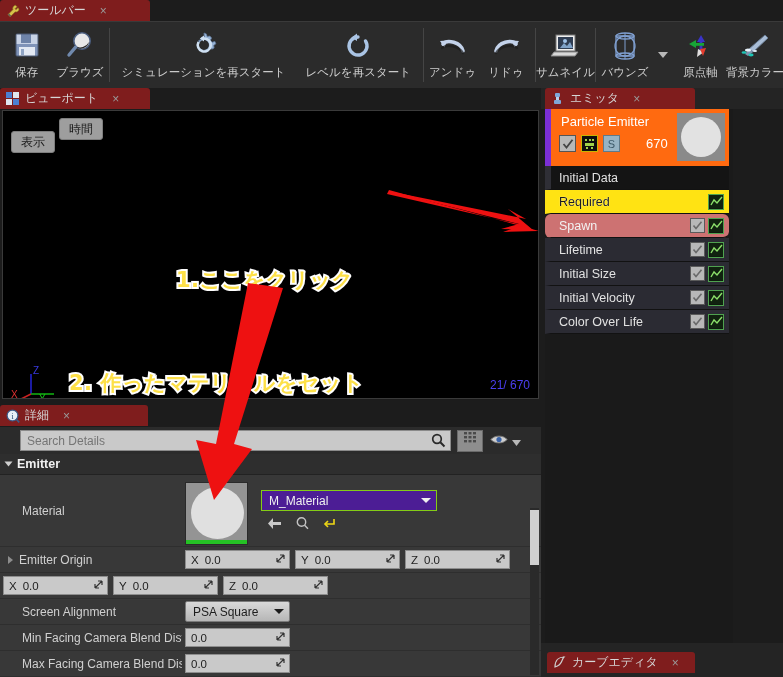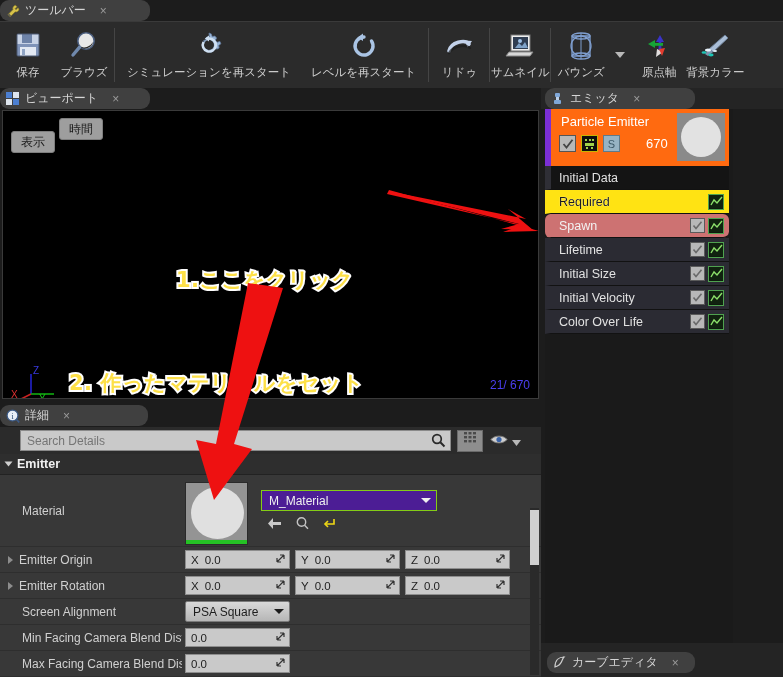--- a/index.html
+++ b/index.html
@@ -10,23 +10,23 @@
     overflow: hidden;
     position: relative;
     color: #d8d8d8;
   }
 
   
   #toolbar-panel { position:absolute; left:0; top:0; width:783px; height:88px; background:#1c1c1c; }
   .tab-strip { height:21px; background:#1c1c1c; position:relative; }
   .tab {
     position:absolute; left:0; top:0; height:21px;
-    background:#404040; display:flex; align-items:center;
+    background:#7f1d1d; display:flex; align-items:center;
     padding:0 6px; border-top-left-radius:3px; border-top-right-radius:3px;
-    color:#d6d6d6; font-size:12px;border-radius:9px;
+    color:#d6d6d6; font-size:12px;
   }
   .tab .tab-ico { width:14px; height:14px; margin-right:5px; display:inline-block; position:relative; }
   .tab .tab-label { white-space:nowrap; }
   .tab .tab-x { margin-left:14px; color:#9a9a9a; font-size:12px; line-height:1; }
 
   #toolbar-row {
     position:absolute; left:0; top:21px; width:783px; height:67px;
     background:#2b2b2b; display:flex; align-items:stretch;
     border-top:1px solid #3a3a3a;
   }
@@ -220,20 +220,30 @@
         <svg width="32" height="32" viewBox="0 0 32 32">
           <path d="M16 7 A9 9 0 1 0 23.5 11" fill="none" stroke="#aac4e4" stroke-width="3.4" stroke-linecap="round"></path>
           <path d="M15 3.5 l0 7.5 -5.5 -3.4 z" fill="#aac4e4"></path>
         </svg>
       </span>
       <span class="tb-label">レベルを再スタート</span>
     </div>
 
     <div class="tb-sep"></div>
 
+    <div class="tb-btn">
+      <span class="tb-ico">
+        <svg width="32" height="28" viewBox="0 0 32 28">
+          <path d="M26 19 C24 10 10 7 6 12" fill="none" stroke="#c3d2ea" stroke-width="3.6" stroke-linecap="round"></path>
+          <path d="M3 9 L10 8.5 L7.5 15.5 Z" fill="#c3d2ea"></path>
+          <path d="M26 21 C22 14 10 12 5 16" fill="none" stroke="#1c1c1c" stroke-width="2.2" stroke-linecap="round" opacity=".7"></path>
+        </svg>
+      </span>
+      <span class="tb-label">アンドゥ</span>
+    </div>
 
     <div class="tb-btn">
       <span class="tb-ico">
         <svg width="32" height="28" viewBox="0 0 32 28">
           <path d="M6 19 C8 10 22 7 26 12" fill="none" stroke="#c3d2ea" stroke-width="3.6" stroke-linecap="round"></path>
           <path d="M29 9 L22 8.5 L24.5 15.5 Z" fill="#c3d2ea"></path>
           <path d="M6 21 C10 14 22 12 27 16" fill="none" stroke="#1c1c1c" stroke-width="2.2" stroke-linecap="round" opacity=".7"></path>
         </svg>
       </span>
       <span class="tb-label">リドゥ</span>
@@ -632,24 +642,20 @@
           <span class="axis">Z</span>
           <span>0.0</span>
           <span class="drag"><svg width="11" height="11" viewBox="0 0 11 11">
                 <path d="M9 2 L9 6 M9 2 L5 2 M2 9 L6 9 M2 9 L2 5 M9 2 L2 9" stroke="#333" stroke-width="1.2" fill="none"></path>
               </svg></span>
         </div>
       </div>
     </div>
 
     <div class="prop-row">
-      <div class="prop-name indent">
-        <span class="tri closed"></span>
-        <span>Emitter Rotation</span>
-      </div>
       <div class="prop-val">
         <div class="num-field" style="width:105px;">
           <span class="axis">X</span>
           <span>0.0</span>
           <span class="drag"><svg width="11" height="11" viewBox="0 0 11 11">
                 <path d="M9 2 L9 6 M9 2 L5 2 M2 9 L6 9 M2 9 L2 5 M9 2 L2 9" stroke="#333" stroke-width="1.2" fill="none"></path>
               </svg></span>
         </div>
         <div class="num-field" style="width:105px;">
           <span class="axis">Y</span>

